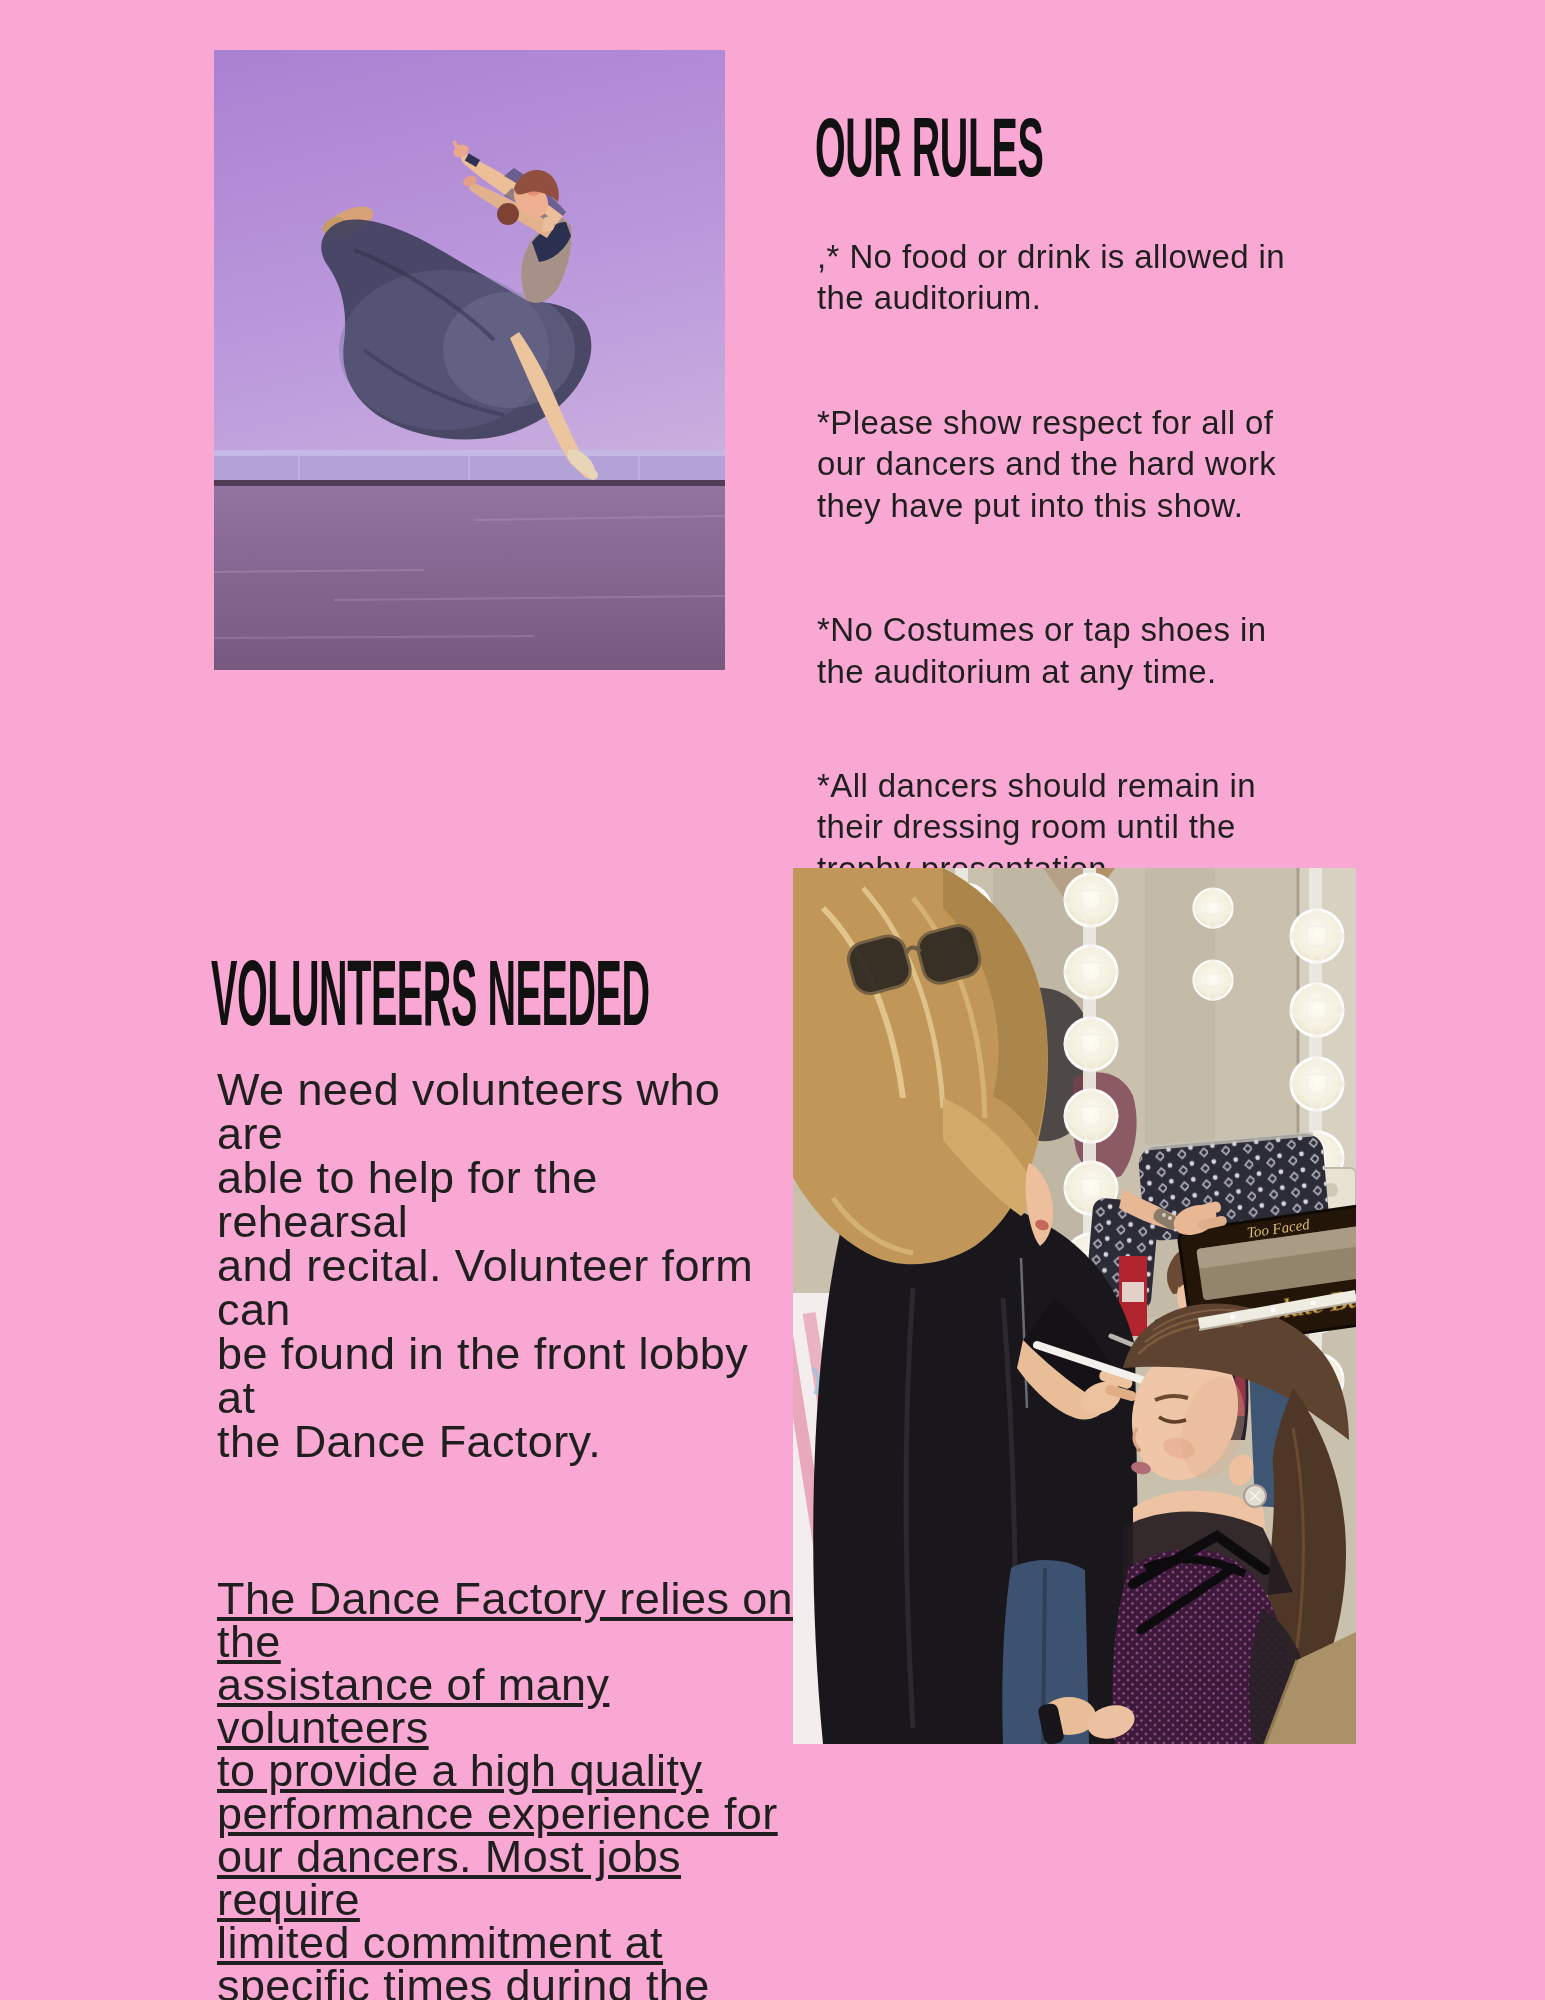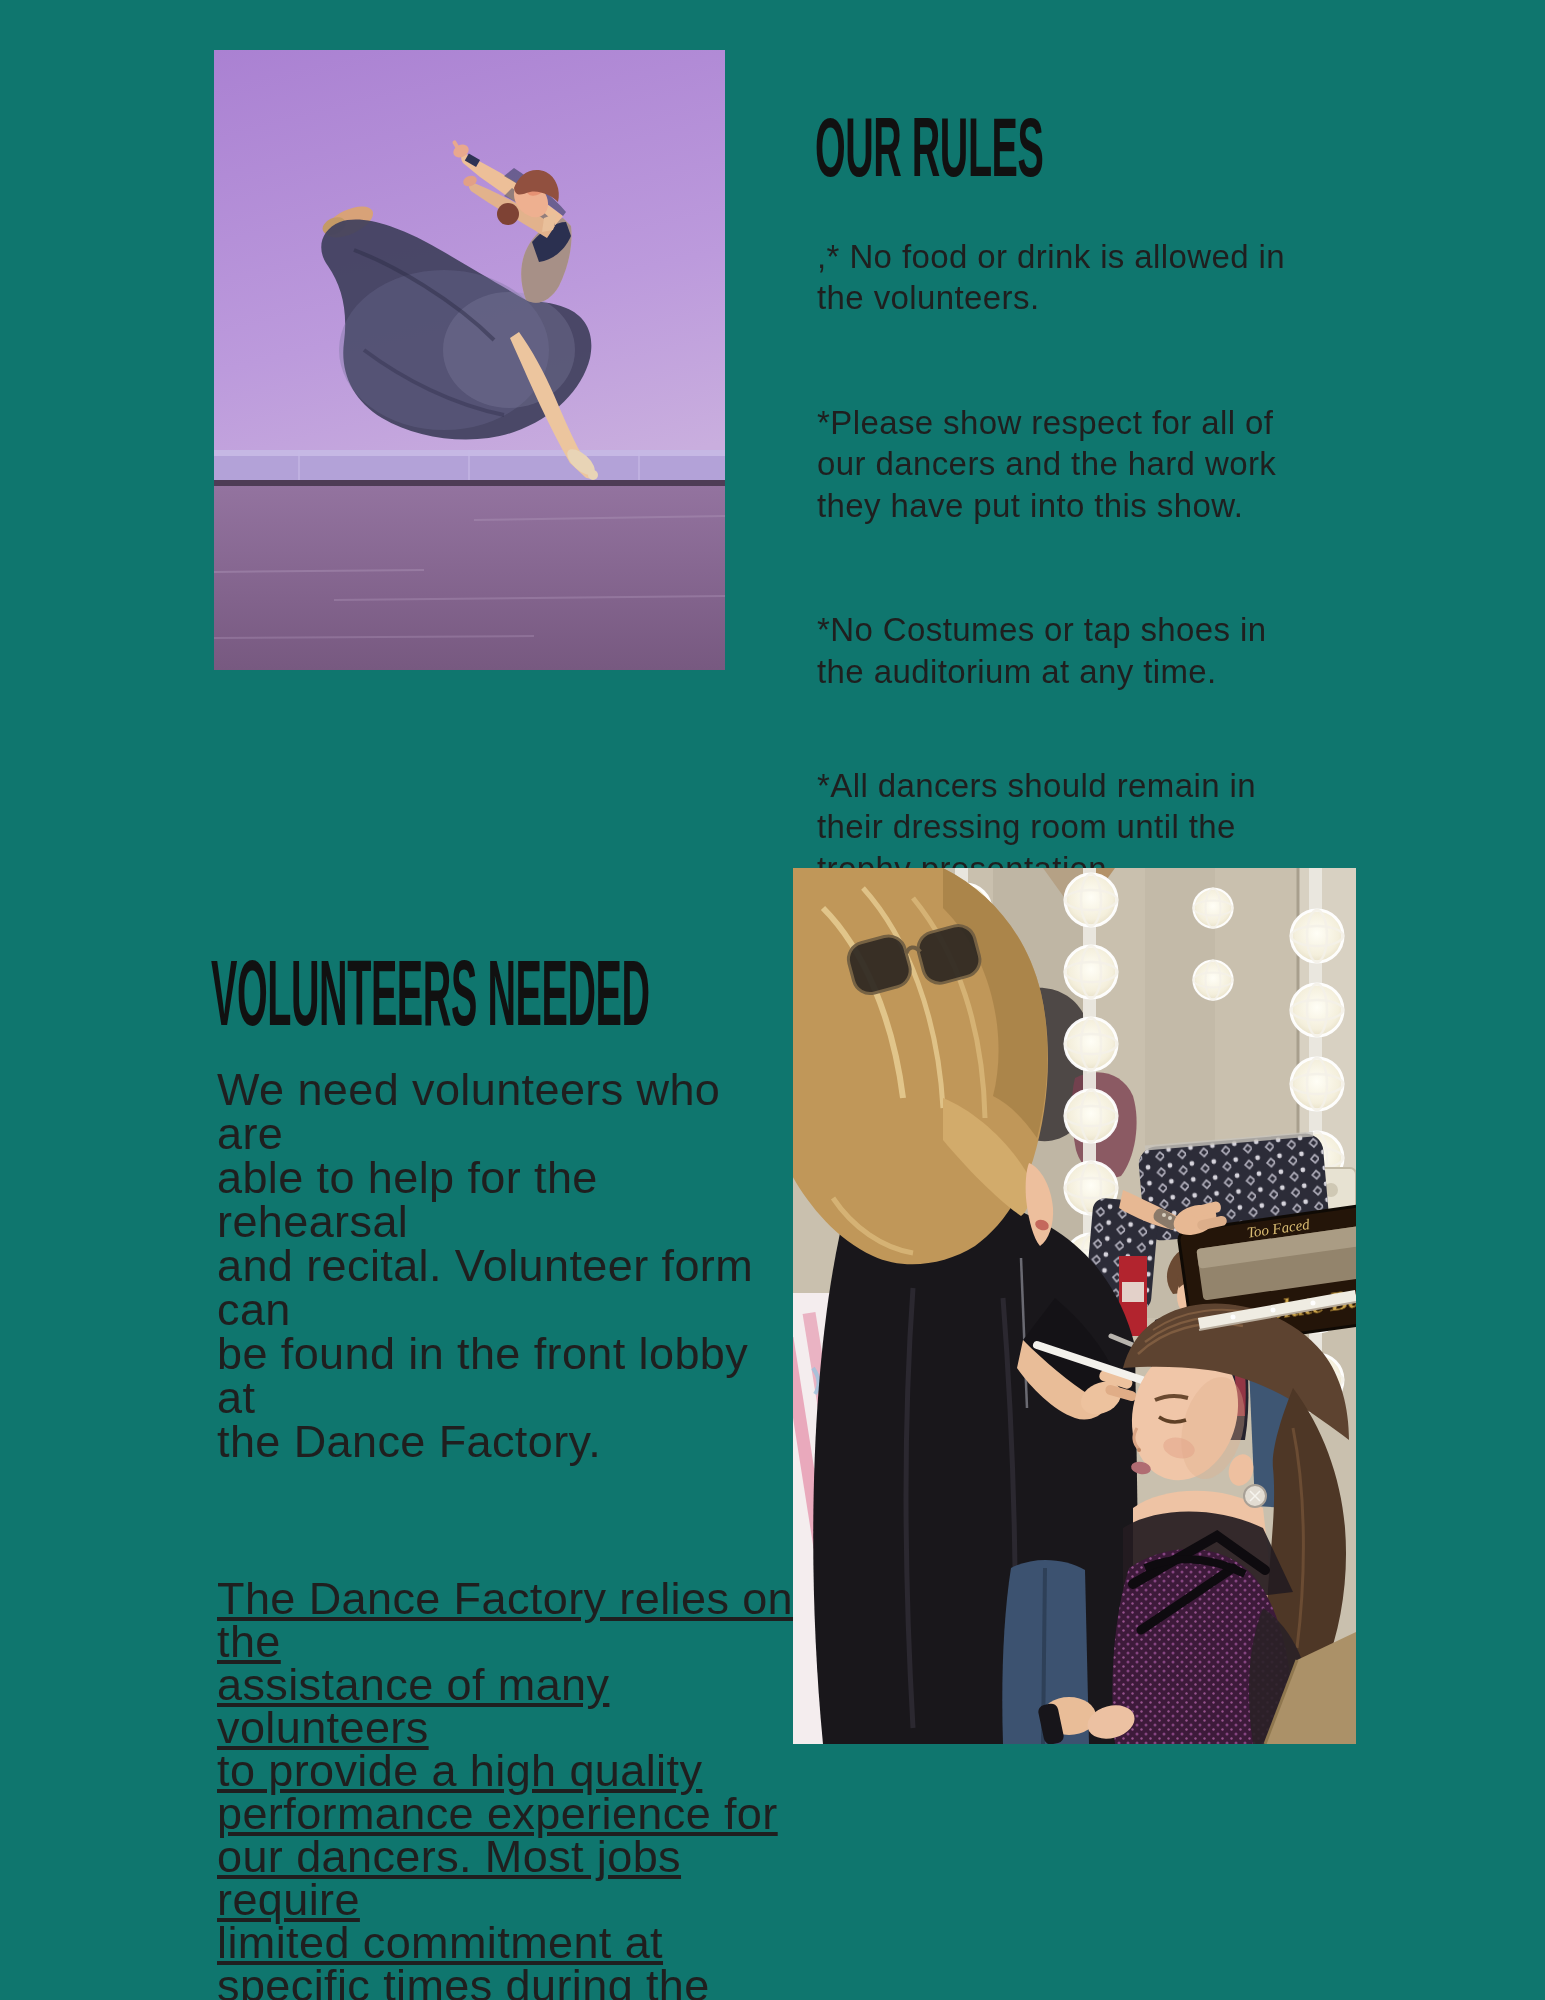--- a/index.html
+++ b/index.html
@@ -1,18 +1,18 @@
 <!DOCTYPE html>
 <html><head>
 <meta charset="utf-8">
 <style>
   html,body{margin:0;padding:0;background:#ffffff;}
   body{width:1545px;height:2000px;position:relative;overflow:hidden;
        font-family:"Liberation Sans",sans-serif;}
-  .page{position:absolute;inset:0;background:#0f766e;}
+  .page{position:absolute;inset:0;background:#f9a8d4;}
 
   
   .big-heading{
     position:absolute;
     font-family:"Liberation Sans",sans-serif;
     font-weight:700;
     color:#111111;
     line-height:1;
     white-space:nowrap;
     transform-origin:0 0;
@@ -115,21 +115,21 @@
         <circle cx="294" cy="164" r="11" fill="#7e4234"></circle>
         <polygon points="330,168 343,163 339,180 328,182" fill="#e9c09b"></polygon>
       </g>
     </svg>
   </div>
 
   <h1 class="big-heading" id="rules-heading">OUR RULES</h1>
 
   <div class="copy rules-copy">
     <p>,* No food or drink is allowed in
-the volunteers.</p>
+the auditorium.</p>
     <p>*Please show respect for all of
 our dancers and the hard work
 they have put into this show.</p>
     <p class="gap-sm">*No Costumes or tap shoes in
 the auditorium at any time.</p>
     <p class="gap-md">*All dancers should remain in
 their dressing room until the
 trophy presentation.</p>
     <p>*Anyone entering the
 backstage area must be

